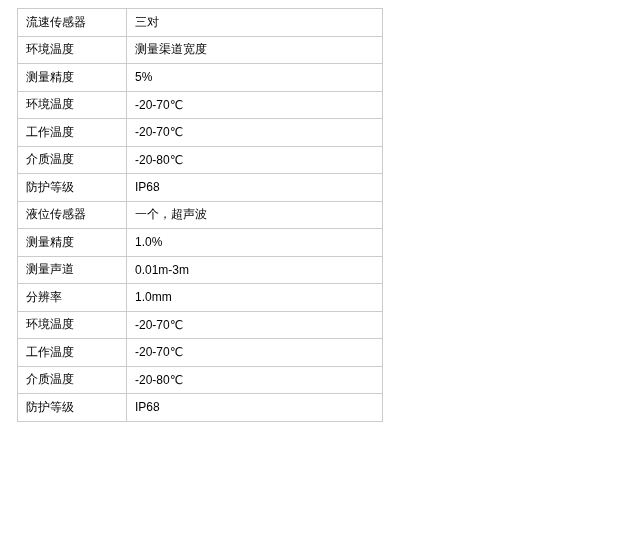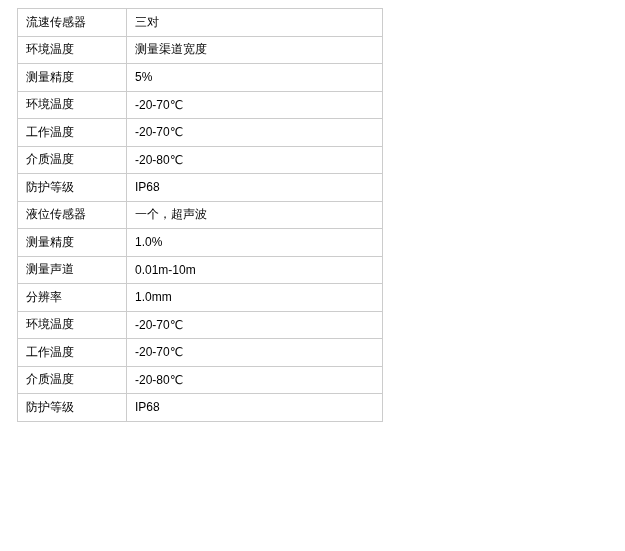--- a/index.html
+++ b/index.html
@@ -78,21 +78,21 @@
         <tr>
           <td class="label-cell">液位传感器</td>
           <td class="value-cell">一个，超声波</td>
         </tr>
         <tr>
           <td class="label-cell">测量精度</td>
           <td class="value-cell">1.0%</td>
         </tr>
         <tr>
           <td class="label-cell">测量声道</td>
-          <td class="value-cell">0.01m-10m</td>
+          <td class="value-cell">0.01m-3m</td>
         </tr>
         <tr>
           <td class="label-cell">分辨率</td>
           <td class="value-cell">1.0mm</td>
         </tr>
         <tr>
           <td class="label-cell">环境温度</td>
           <td class="value-cell">-20-70℃</td>
         </tr>
         <tr>

